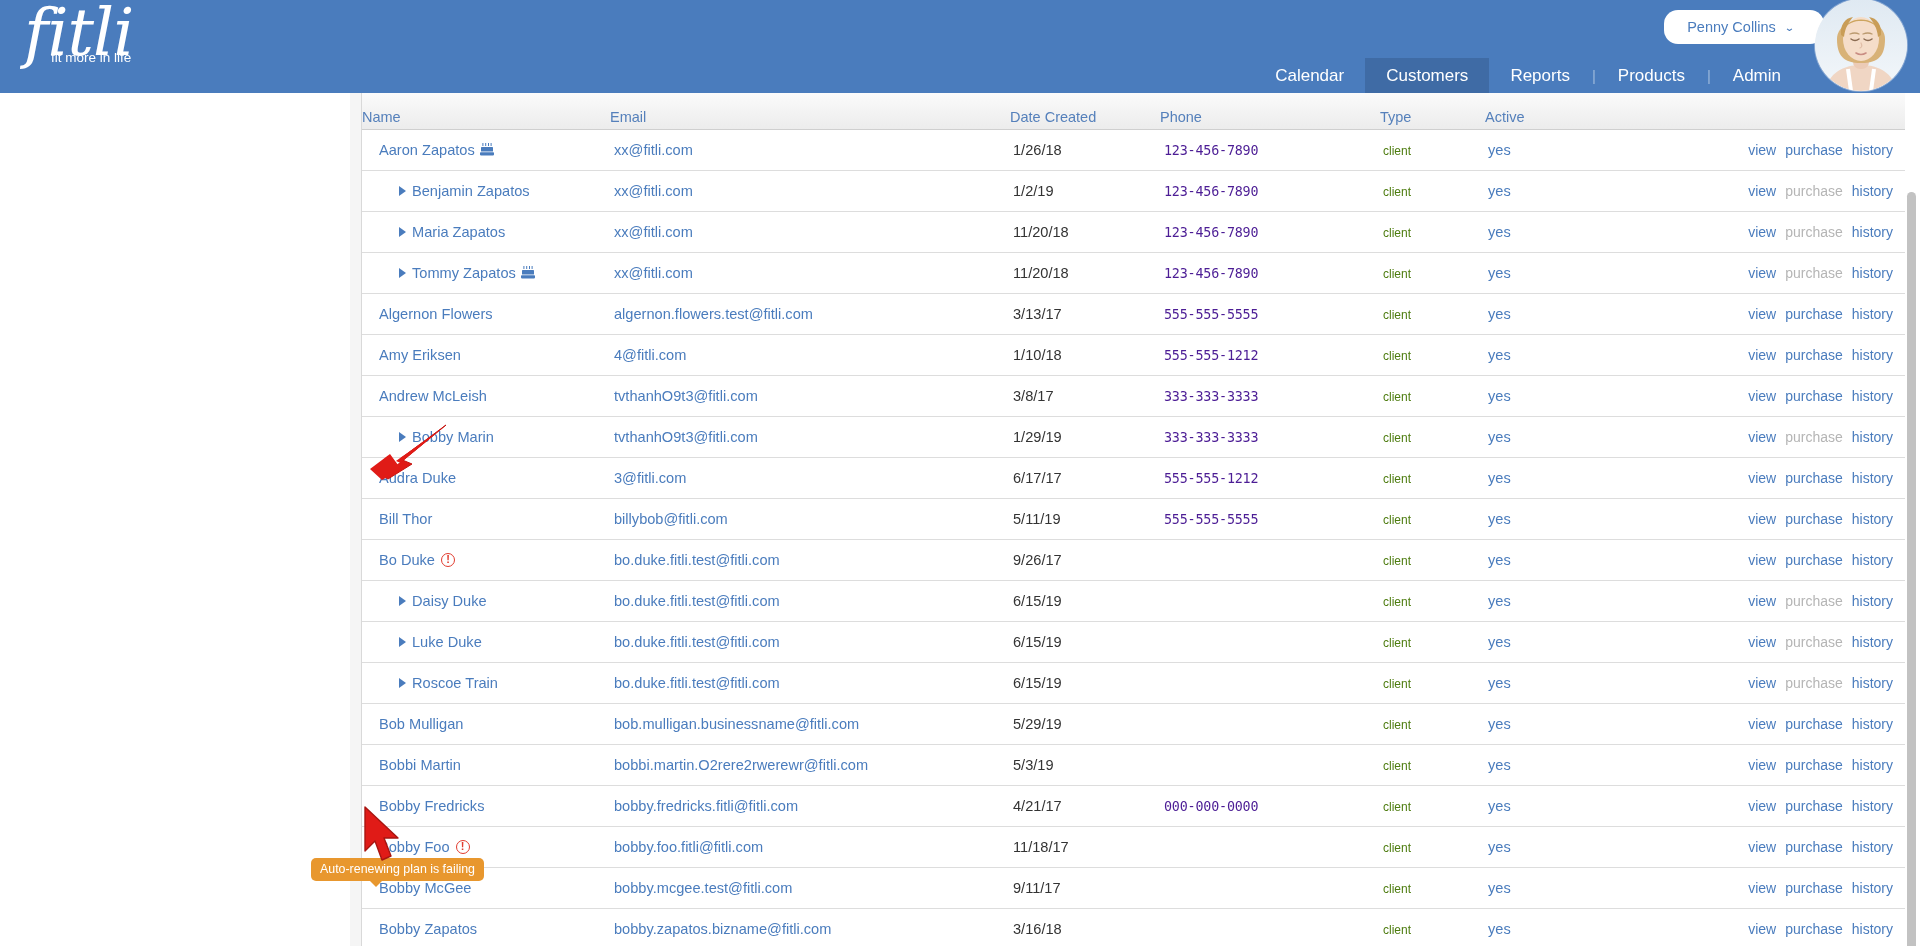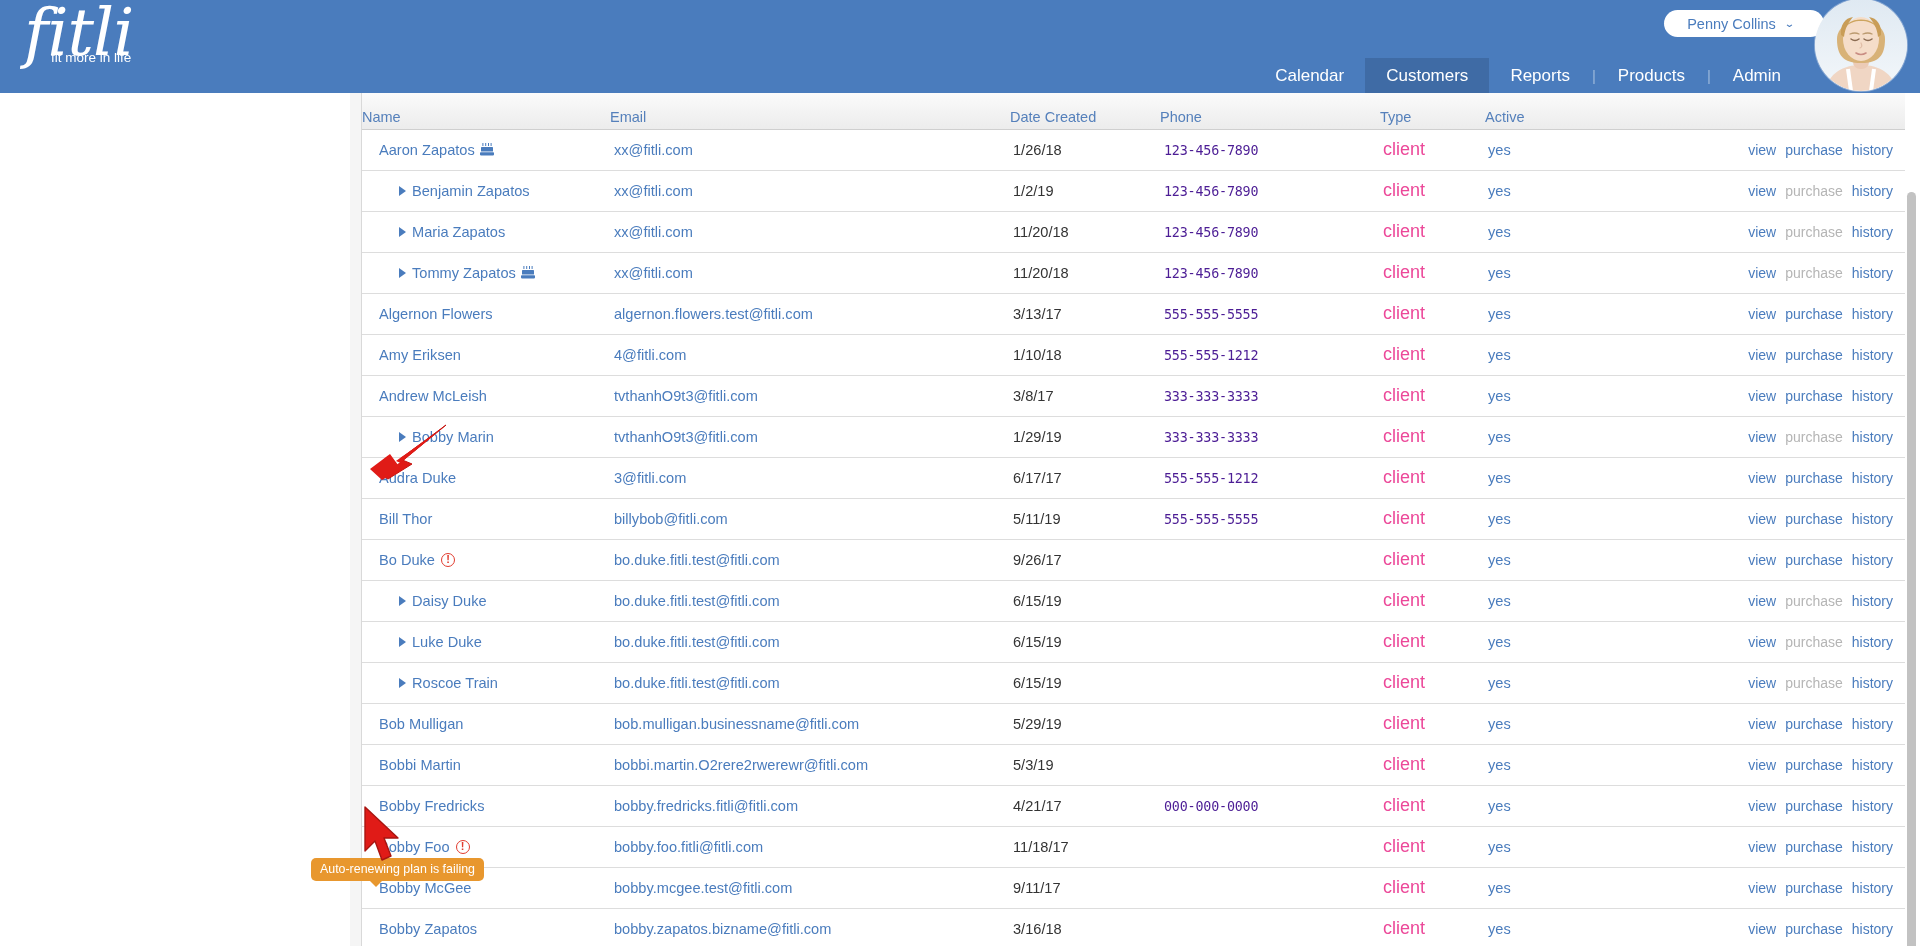--- a/index.html
+++ b/index.html
@@ -39,21 +39,21 @@
     font-size: 13.5px;
     color: #ffffff;
     letter-spacing: 0px;
     margin-top: -8px;
     padding-left: 29px;
   }
 
   .user-pill {
     position: absolute;
     right: 96px; top: 10px;
-    height: 27px;
+    height: 34px;
     min-width: 160px;
     background: #ffffff;
     border-radius: 14px;
     display: flex;
     align-items: center;
     justify-content: center;
     padding: 0 26px 0 20px;
     z-index: 34;
   }
   .user-pill .uname {
@@ -178,21 +178,21 @@
     cursor: pointer;
   }
 
   .email-lnk { color: #4a7cbd; cursor: pointer; font-size: 14.6px; }
   .phone-val {
     font-family: "DejaVu Sans Mono", monospace;
     font-size: 13.4px;
     color: #4c1d95;
     letter-spacing: -0.2px;
   }
-  .type-val { color: #ec4899; font-size: 18px; }
+  .type-val { color: #4d7c0f; font-size: 12px; }
   .active-val { color: #4a7cbd; font-size: 14.6px; cursor: pointer; }
 
   .name-cell { display: flex; align-items: center; }
   .child-ind { padding-left: 20px; }
   .tri {
     display: inline-block;
     width: 0; height: 0;
     border-left: 7px solid #4a7cbd;
     border-top: 5px solid transparent;
     border-bottom: 5px solid transparent;

